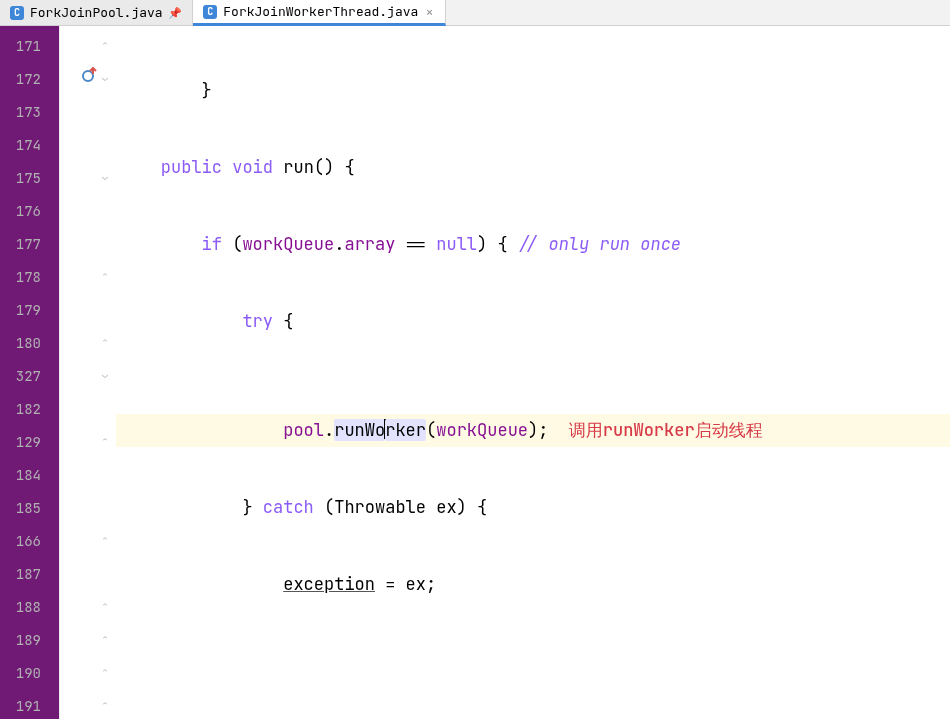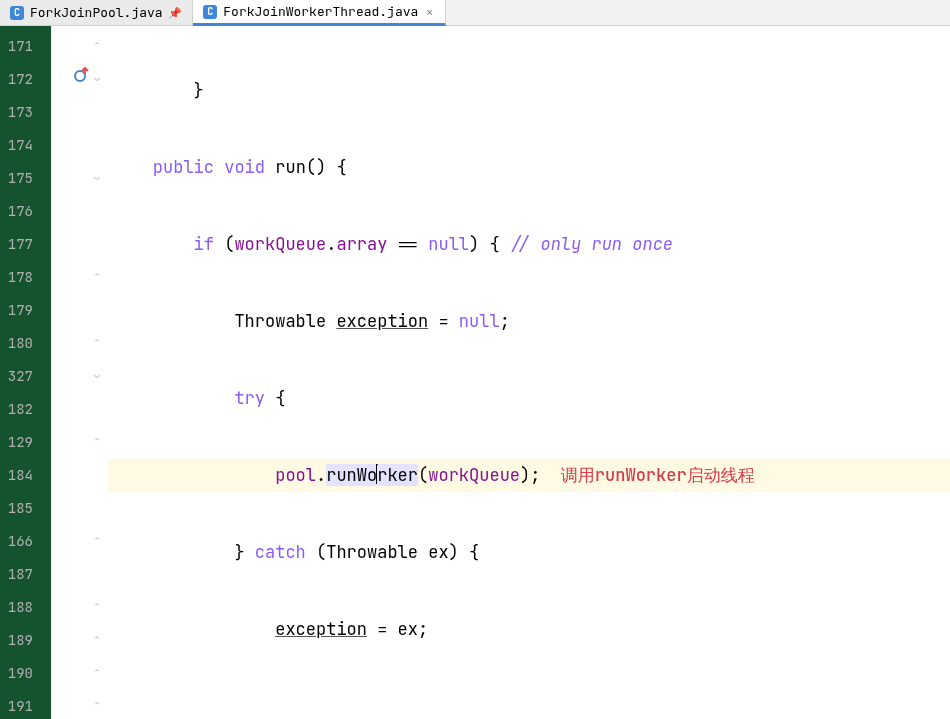--- a/index.html
+++ b/index.html
@@ -52,22 +52,22 @@
     align-items: center;
     justify-content: center;
   }
   .file-icon.blue { background: #3e86d8; }
 
   .editor {
     display: flex;
     height: calc(100% - 26px);
   }
   .gutter {
-    width: 52px;
-    background: #14532d;
+    width: 60px;
+    background: #701a75;
     border-right: 1px solid #ececec;
     text-align: right;
     color: #b0b0b0;
     font-size: 14px;
     padding-top: 4px;
     user-select: none;
   }
   .gutter-line {
     height: 33px;
     line-height: 33px;
@@ -104,20 +104,21 @@
     white-space: pre;
     position: relative;
   }
   .code-line {
     height: 33px;
     line-height: 33px;
     padding-left: 4px;
   }
   .code-line.hl {
     background: #fffae3;
+    margin-top: 32px;
   }
   .kw { color: #8b5cf6; }
   .field { color: #871094; }
   .underline { text-decoration: underline; text-decoration-color: #555; }
   .comment { color: #8b5cf6; font-style: italic; }
   .anno-red { color: #d73a49; font-weight: 500; }
   .caret-bar {
     display: inline-block;
     width: 2px;
     height: 20px;
@@ -225,21 +226,20 @@
       </div>
     <div style="height:33px;position:relative;">
         <span class="fold-mark" style="top:12px;">⌃</span>
       </div>
   </div>
 
   <div class="code">
     <div class="code-line"><span>        }</span></div>
     <div class="code-line">    <span class="kw">public</span> <span class="kw">void</span> <span>run</span><span>() {</span></div>
     <div class="code-line">        <span class="kw">if</span><span> (</span><span class="field">workQueue</span><span>.</span><span class="field">array</span><span> == </span><span class="kw">null</span><span>) { </span><span class="comment">// only run once</span></div>
-    <div class="code-line">            <span>Throwable </span><span class="underline">exception</span><span> = </span><span class="kw">null</span><span>;</span></div>
     <div class="code-line">            <span class="kw">try</span><span> {</span></div>
     <div class="code-line hl">                <span class="field">pool</span><span>.</span><span class="sel"><span>runWo</span></span><span class="caret-bar"></span><span class="sel"><span>rker</span></span><span>(</span><span class="field">workQueue</span><span>); </span> <span class="anno-red">调用runWorker启动线程</span></div>
     <div class="code-line">            <span>} </span><span class="kw">catch</span><span> (Throwable ex) {</span></div>
     <div class="code-line">                <span class="underline">exception</span><span> = ex;</span></div>
     
     
     
     
     
     

